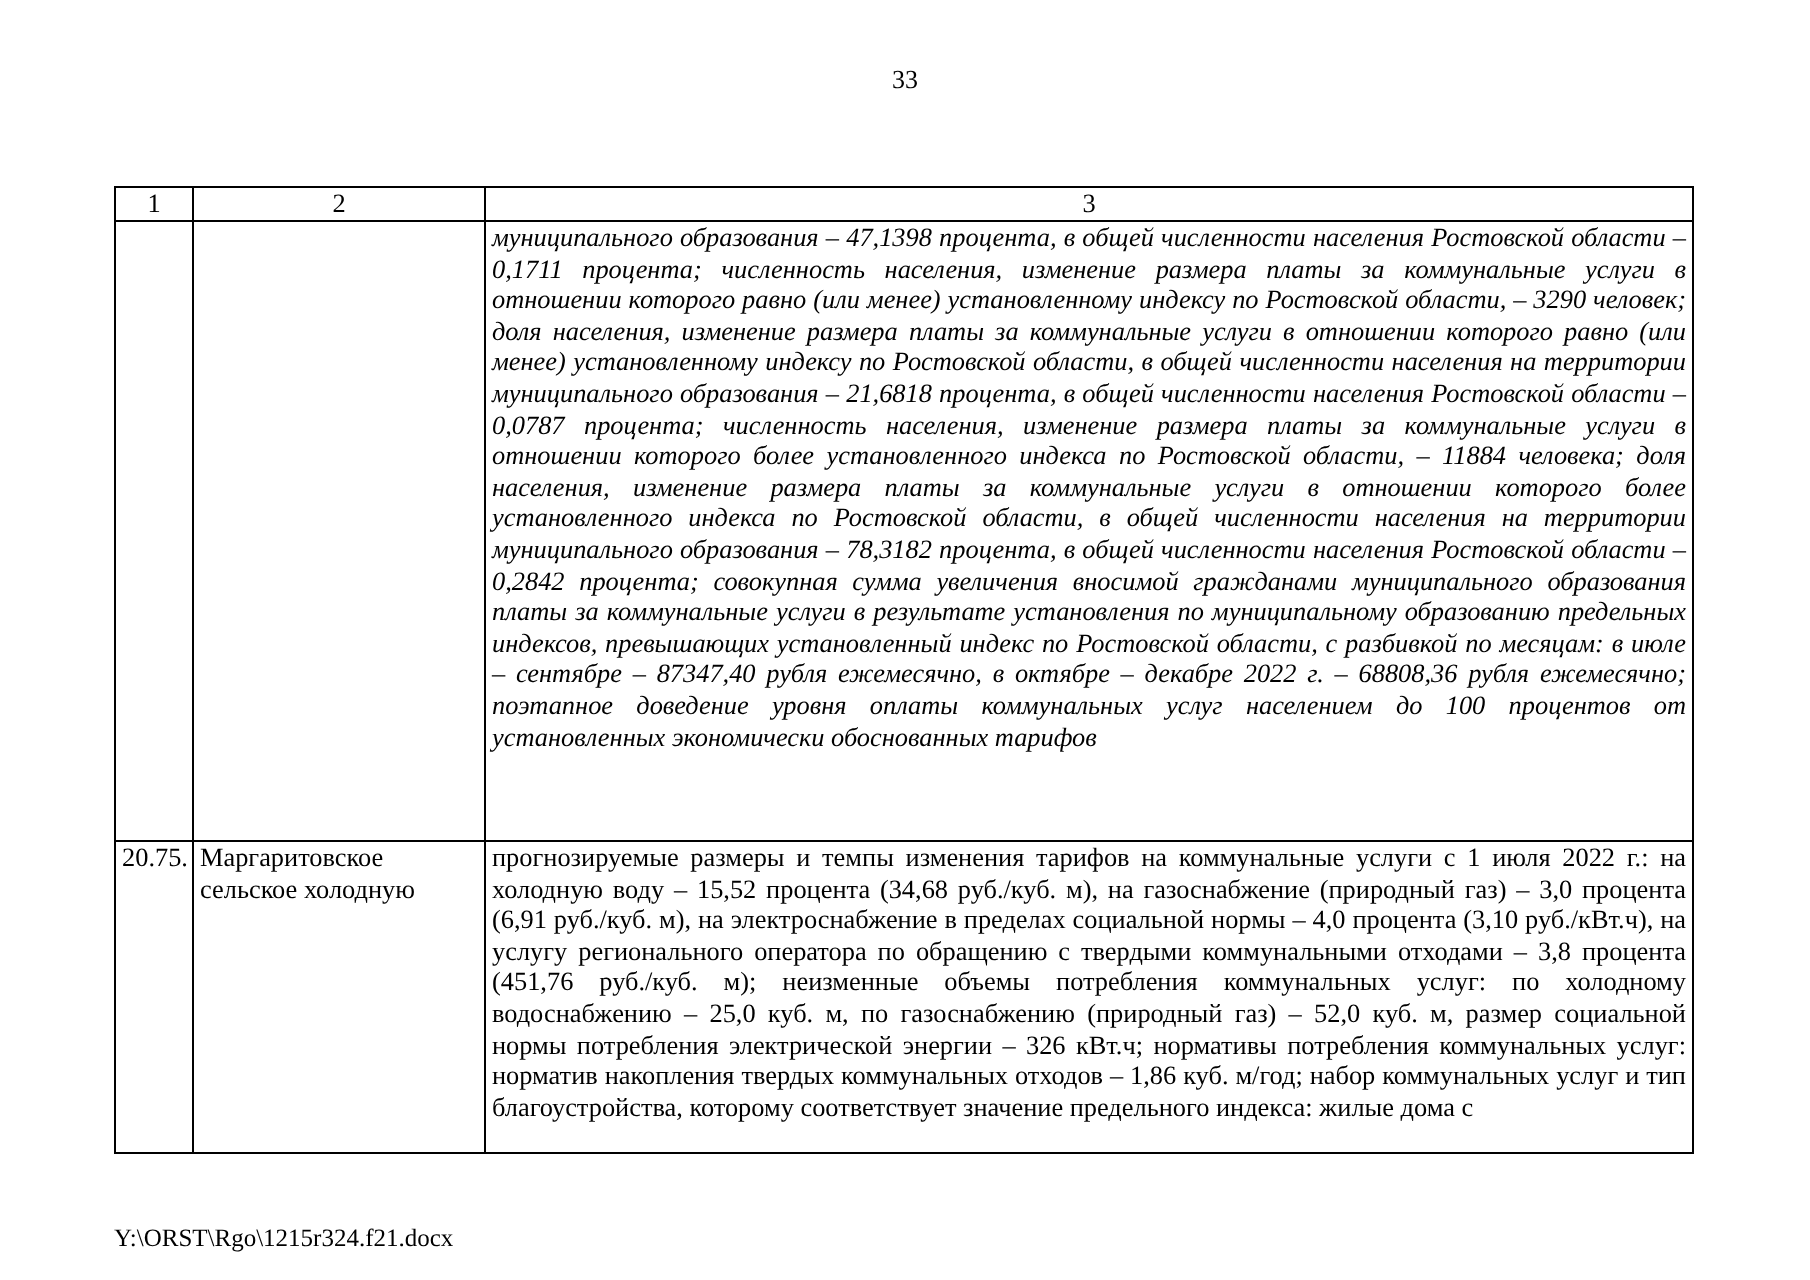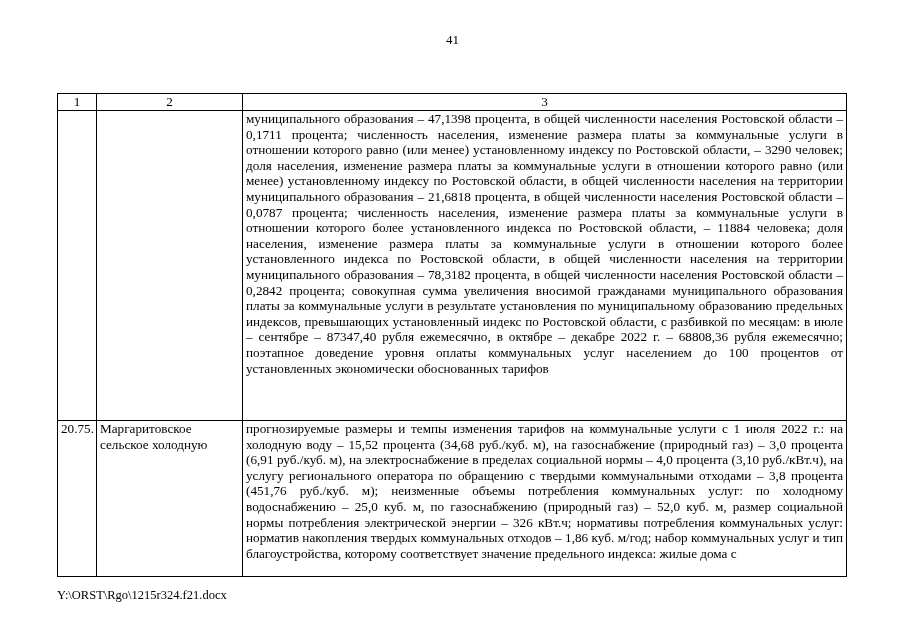--- a/index.html
+++ b/index.html
@@ -54,36 +54,36 @@
   td.cell-desc {
     text-align: justify;
     padding: 1px 4px 1px 3px;
   }
   td.cell-num {
     padding: 1px 1px 1px 2px;
   }
   td.cell-name {
     padding: 1px 3px;
   }
-  tr.body-row-0 td { height: 309px; }
+  tr.body-row-0 td { height: 309px; font-style: italic; }
   tr.body-row-1 td { height: 155px; }
   .footer-path {
     position: absolute;
     left: 57px;
-    top: 588px;
+    top: 612px;
     font-size: 12.5px;
     line-height: 14px;
   }
 </style>
 </head>
 <body>
 
 <div class="page">
 
-  <div class="page-number">41</div>
+  <div class="page-number">33</div>
 
   <table class="doc-table">
     <colgroup>
       <col class="col-num">
       <col class="col-name">
       <col class="col-desc">
     </colgroup>
     <tbody>
       <tr class="header-row">
         <td>1</td>

